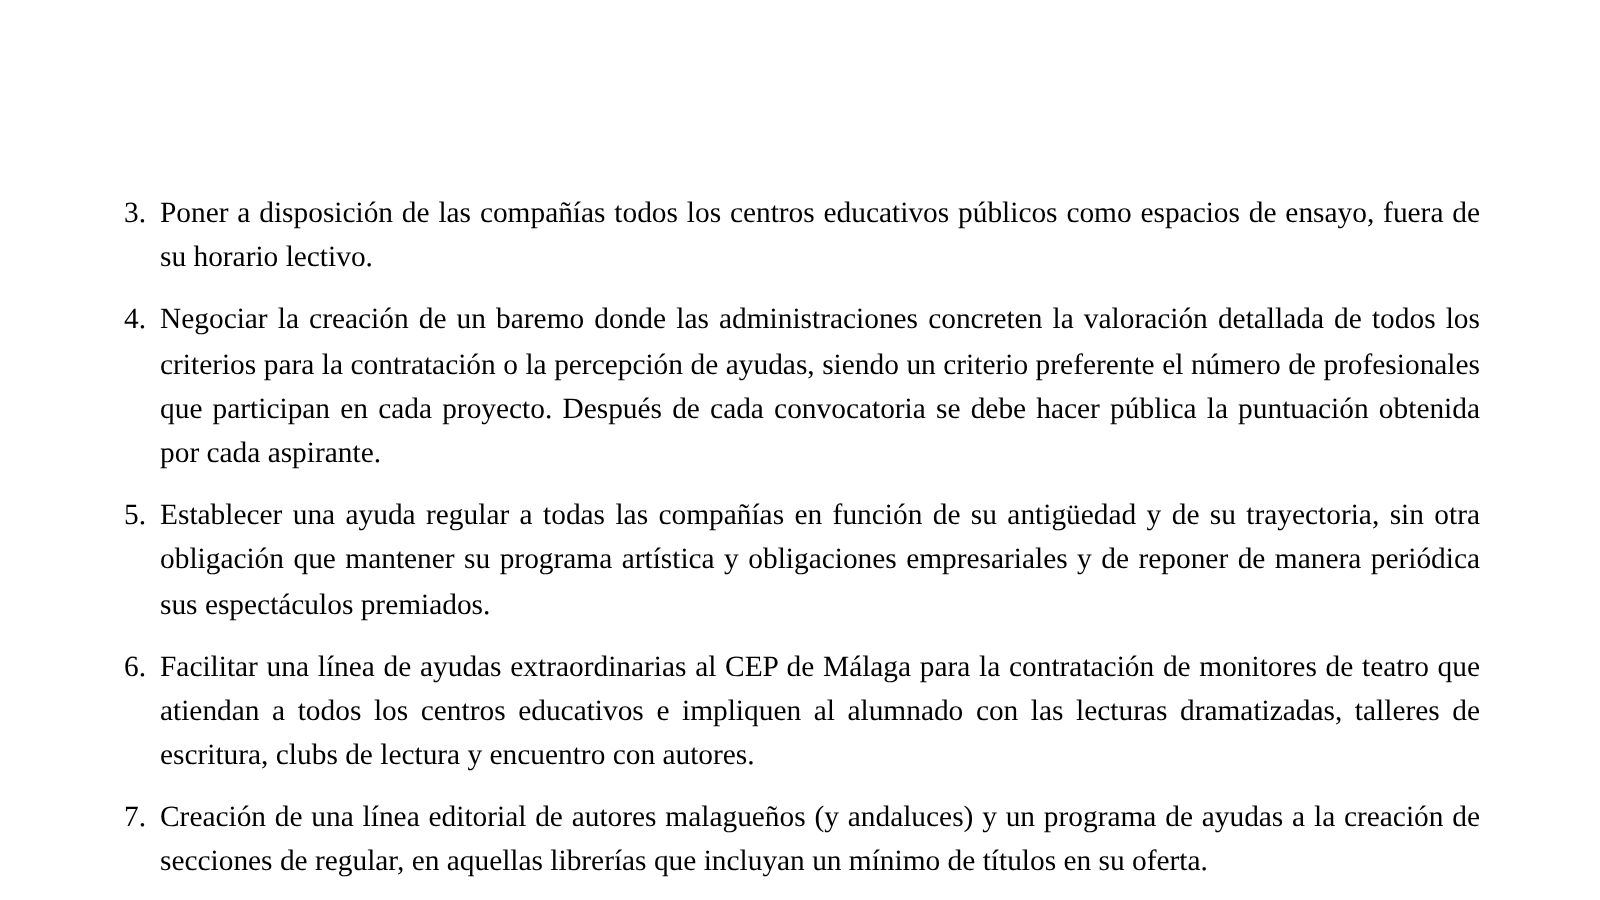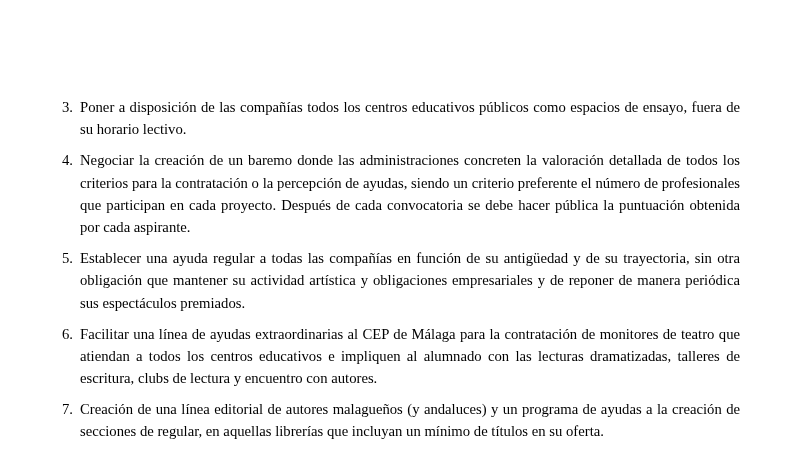--- a/index.html
+++ b/index.html
@@ -59,21 +59,21 @@
     <li class="item">
       <span class="item-number">3.</span>
       <span class="item-text">Poner a disposición de las compañías todos los centros educativos públicos como espacios de ensayo, fuera de su horario lectivo.</span>
     </li>
     <li class="item">
       <span class="item-number">4.</span>
       <span class="item-text">Negociar la creación de un baremo donde las administraciones concreten la valoración detallada de todos los criterios para la contratación o la percepción de ayudas, siendo un criterio preferente el número de profesionales que participan en cada proyecto. Después de cada convocatoria se debe hacer pública la puntuación obtenida por cada aspirante.</span>
     </li>
     <li class="item">
       <span class="item-number">5.</span>
-      <span class="item-text">Establecer una ayuda regular a todas las compañías en función de su antigüedad y de su trayectoria, sin otra obligación que mantener su actividad artística y obligaciones empresariales y de reponer de manera periódica sus espectáculos premiados.</span>
+      <span class="item-text">Establecer una ayuda regular a todas las compañías en función de su antigüedad y de su trayectoria, sin otra obligación que mantener su programa artística y obligaciones empresariales y de reponer de manera periódica sus espectáculos premiados.</span>
     </li>
     <li class="item">
       <span class="item-number">6.</span>
       <span class="item-text">Facilitar una línea de ayudas extraordinarias al CEP de Málaga para la contratación de monitores de teatro que atiendan a todos los centros educativos e impliquen al alumnado con las lecturas dramatizadas, talleres de escritura, clubs de lectura y encuentro con autores.</span>
     </li>
     <li class="item">
       <span class="item-number">7.</span>
       <span class="item-text">Creación de una línea editorial de autores malagueños (y andaluces) y un programa de ayudas a la creación de secciones de regular, en aquellas librerías que incluyan un mínimo de títulos en su oferta.</span>
     </li>
 

